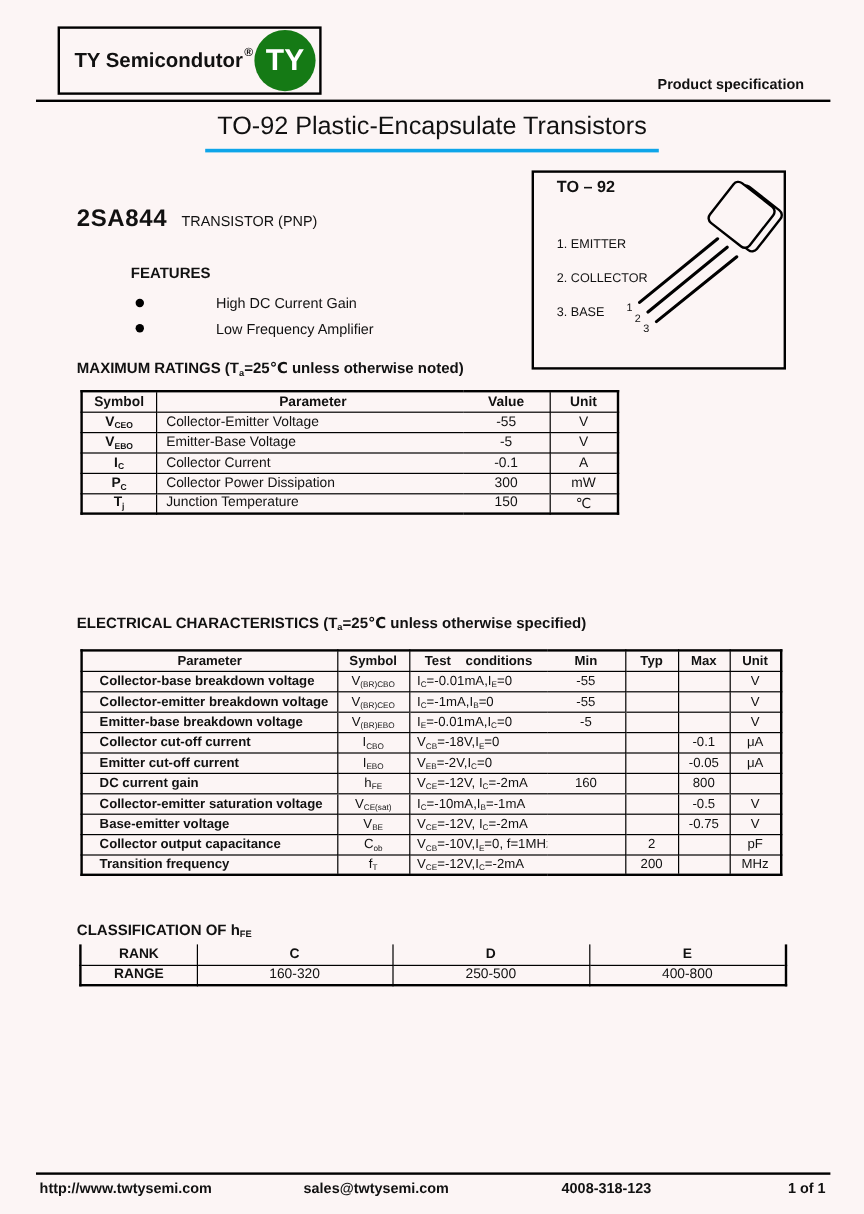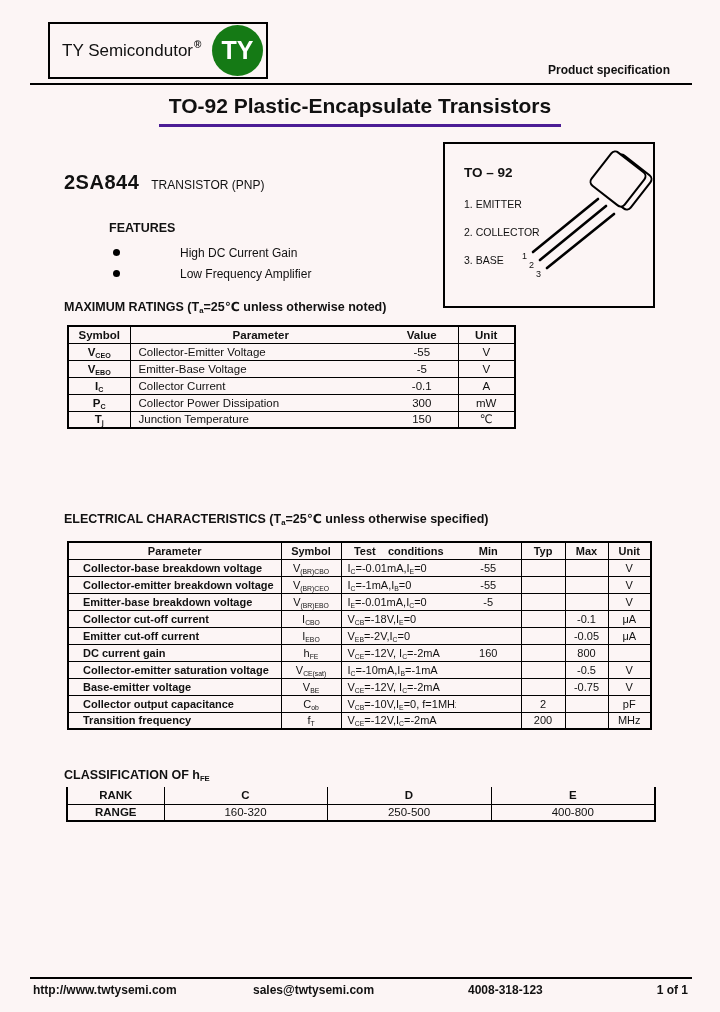--- a/index.html
+++ b/index.html
@@ -3,43 +3,43 @@
 <meta charset="utf-8">
 <style>
   html,body{margin:0;padding:0;background:#e9e9e9;}
   .page{position:relative;width:720px;height:1012px;background:#fcf5f5;color:#111;
         font-family:"Liberation Sans","DejaVu Sans",sans-serif;overflow:hidden;}
   sub{font-size:0.62em;vertical-align:-0.28em;line-height:0;}
 
   
   .logo-box{position:absolute;left:48px;top:22px;width:220px;height:57px;border:2px solid #000;
             display:flex;align-items:center;padding:0 3px 0 12px;box-sizing:border-box;}
-  .brand{font-weight:normal;font-size:17px;white-space:nowrap;}
+  .brand{font-weight:bold;font-size:17px;white-space:nowrap;}
   .brand-reg{font-size:10px;font-weight:bold;position:relative;top:-6px;margin-left:1px;}
   .logo-circle{width:51px;height:51px;border-radius:50%;background:#157a15;color:#fff;
                display:flex;align-items:center;justify-content:center;
                font-weight:bold;font-size:25px;margin-left:auto;letter-spacing:0;}
   .spec-label{position:absolute;top:63px;right:50px;font-weight:bold;font-size:12px;}
   .top-rule{position:absolute;left:30px;right:28px;top:83px;height:2px;background:#000;}
   .title-wrap{position:absolute;left:0;right:0;top:94px;text-align:center;}
-  .title{display:inline-block;font-weight:bold;font-size:21px;letter-spacing:0;
-         border-bottom:3px solid #4c1d95;padding:0 10px 6px 10px;}
+  .title{display:inline-block;font-weight:normal;font-size:21px;letter-spacing:0;
+         border-bottom:3px solid #0ea5e9;padding:0 10px 6px 10px;}
 
   
   .part-row{position:absolute;left:64px;top:171px;display:flex;align-items:baseline;gap:12px;}
   .part-number{font-size:20px;font-weight:bold;letter-spacing:0.5px;}
   .part-type{font-size:12px;}
   .features{position:absolute;left:64px;top:221px;font-size:12px;margin-left:45px;}
   .features-heading{font-weight:bold;font-size:12.5px;margin-bottom:11px;}
   .feature-item{display:flex;align-items:center;margin-bottom:8px;height:13px;gap:44px;}
   .bullet{width:7px;height:7px;border-radius:50%;background:#000;margin:0 16px 0 4px;flex:none;}
 
   
   .to92-box{position:absolute;left:443px;top:142px;width:212px;height:166px;border:2px solid #000;box-sizing:border-box;}
-  .to92-title{position:absolute;left:19px;top:21px;font-weight:bold;font-size:13.5px;}
+  .to92-title{position:absolute;left:19px;top:4px;font-weight:bold;font-size:13.5px;}
   .pin-label{position:absolute;left:19px;font-size:10.5px;}
   .pin-1{top:54px;} .pin-2{top:82px;} .pin-3{top:110px;}
   .to92-svg{position:absolute;left:0;top:0;width:208px;height:162px;}
 
   
   .sec-heading{position:absolute;left:64px;font-weight:bold;font-size:12.5px;white-space:nowrap;}
   .h-max{top:299px;} .h-ec{top:511px;} .h-class{top:768px;}
 
   
   table{border-collapse:collapse;position:absolute;table-layout:fixed;font-size:11.5px;color:#111;}

